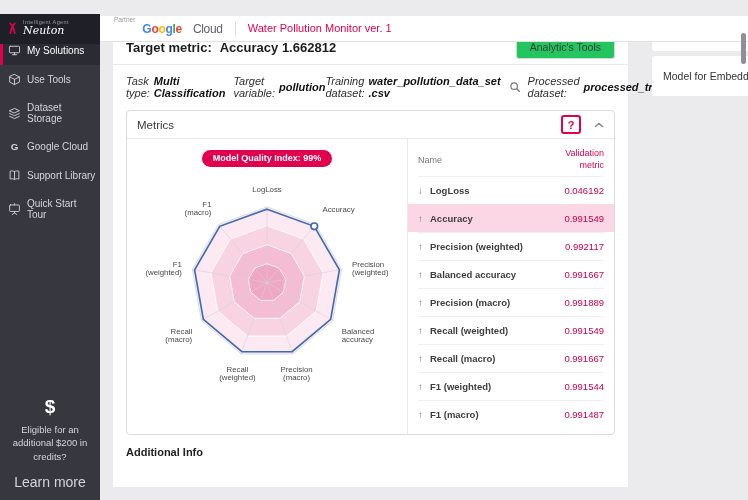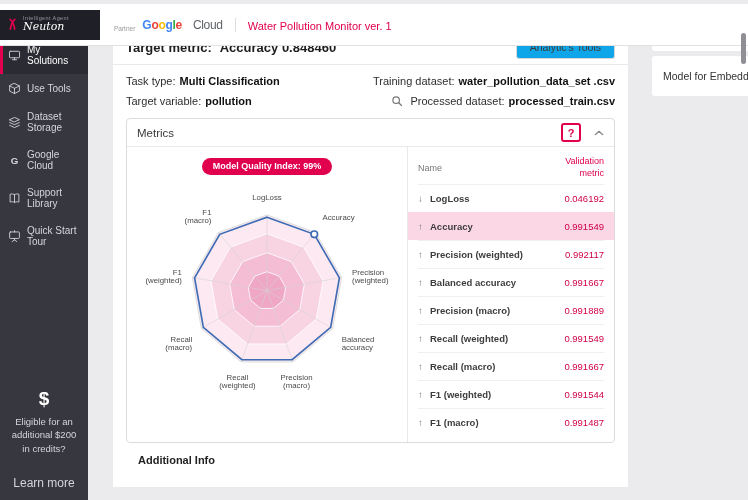--- a/index.html
+++ b/index.html
@@ -5,59 +5,59 @@
   * { box-sizing: border-box; margin: 0; padding: 0; }
   html,body { width:748px; height:500px; }
   body {
     position: relative;
     background: #ebebed;
     font-family: "Liberation Sans", sans-serif;
     overflow: hidden;
   }
 
   
-  .topbar { position:absolute; top:4px; left:0; width:748px; height:42px; background:#fff;
+  .topbar { position:absolute; top:16px; left:0; width:748px; height:26px; background:#fff;
             border-bottom:1px solid #e2e2e2; display:flex; align-items:center; z-index:10; }
   .logo-block { width:100px; height:30px; background:#1f1f27; display:flex; align-items:center;
                 gap:5px; padding-left:7px; flex:none; cursor:pointer; }
   .logo-ribbon svg { width:11px; height:15px; display:block; }
   .brand-text { display:flex; flex-direction:column; line-height:1.15; }
   .brand-tagline { font-size:5.5px; color:#9a9aa2; letter-spacing:.4px; }
   .brand-name { font-family:"DejaVu Serif", serif; font-style:italic; font-size:11px; color:#fff; }
-  .topbar-rest { display:flex; align-items:flex-end; padding-left:14px; }
+  .topbar-rest { display:flex; align-items:flex-start; padding-left:14px; }
   .partner-label { font-size:6.5px; color:#999; margin-right:7px; margin-top:-6px; }
   .google-logo { font-size:12px; font-weight:bold; letter-spacing:-.3px; display:flex; align-items:baseline; }
   .cloud-label { color:#5f6368; margin-left:11px; font-weight:normal; }
   .tb-divider { width:1px; height:14px; background:#ddd; margin:0 12px; display:inline-block; }
   .solution-title { font-size:11px; color:#e0004d; }
 
   
-  .sidebar { position:absolute; top:30px; left:0; width:88px; height:470px; background:#37373f; z-index:5; padding-top:6px; }
+  .sidebar { position:absolute; top:30px; left:0; width:100px; height:470px; background:#37373f; z-index:5; padding-top:6px; }
   .sb-item { display:flex; align-items:center; gap:6px; padding:8px 4px 8px 8px; font-size:10px; color:#d5d5da; cursor:pointer; }
   .sb-item.active { background:#2b2b33; box-shadow:inset 3px 0 0 #e0004d; color:#fff; }
   .sb-icon { width:13px; height:13px; flex:none; }
   .sb-icon svg { width:13px; height:13px; fill:none; stroke:#d5d5da; stroke-width:1.1; stroke-linecap:round; stroke-linejoin:round; display:block; }
   .sb-promo { position:absolute; left:0; right:0; bottom:10px; text-align:center; }
   .promo-symbol { font-size:19px; font-weight:bold; color:#fff; }
   .promo-text { font-size:9.5px; line-height:1.45; padding:5px 9px 0; color:#d5d5da; }
   .promo-btn { display:inline-block; margin-top:8px; background:#f2f2f2; color:#2b2b33; font-size:10px; font-weight:bold;
                padding:4px 11px; border-radius:2px; cursor:pointer; }
-  .promo-link { margin-top:20px; font-size:12px; color:#d5d5da; cursor:pointer; }
+  .promo-link { margin-top:10px; font-size:14px; color:#d5d5da; cursor:pointer; }
 
   
   .main-panel { position:absolute; left:113px; top:30px; width:515px; height:457px; background:#fff;
                 display:flex; flex-direction:column; }
   .panel-header { height:35px; flex:none; display:flex; align-items:center; padding:0 13px; border-bottom:1px solid #e9e9e9; }
   .ph-title, .ph-value { font-size:13px; font-weight:bold; color:#1d1d1d; }
   .ph-value { margin-left:8px; }
-  .tools-btn { margin-left:auto; background:#0ea5e9; border:1px solid #d8d8d8; border-radius:3px;
+  .tools-btn { margin-left:auto; background:#22c55e; border:1px solid #d8d8d8; border-radius:3px;
                font-size:10.5px; color:#3c3c3c; padding:5px 13px; cursor:pointer; }
 
   .info-row { display:flex; justify-content:space-between; padding:10px 13px 9px; flex:none; }
-  .info-col { display:flex; flex-direction:column; gap:8px; font-size:11px; color:#2e2e2e; }
+  .info-col { display:flex; flex-direction:row; gap:8px; font-size:11px; color:#2e2e2e;font-style:italic; }
   .info-col.right { align-items:flex-end; }
   .info-line { display:flex; align-items:center; gap:4px; }
   .info-line b { color:#111; }
   .search-icon { display:inline-flex; margin-right:3px; cursor:pointer; }
   .search-icon svg { width:12px; height:12px; display:block; stroke:#777; fill:none; stroke-width:1.4; stroke-linecap:round; }
 
   
   .metrics-card { margin:2px 13px 0; border:1px solid #dcdcdc; border-radius:4px; flex:none; height:325px;
                   display:flex; flex-direction:column; overflow:hidden; }
   .mc-header { height:28px; flex:none; display:flex; align-items:center; padding:0 10px; border-bottom:1px solid #e9e9e9; }
@@ -76,21 +76,21 @@
   .table-col { width:207px; flex:none; border-left:1px solid #e9e9e9; padding:0 10px; display:flex; flex-direction:column; }
   .t-head { display:flex; justify-content:space-between; align-items:center; padding:9px 0 5px; flex:none; }
   .t-col-name { font-size:9px; color:#777; }
   .t-col-value { font-size:9px; color:#e0004d; text-align:right; width:58px; line-height:1.3; }
   .mrow { display:flex; align-items:center; height:28px; flex:none; border-top:1px solid #efefef; font-size:9.5px; cursor:pointer; }
   .mrow.hl { background:#fbd7e6; margin:0 -10px; padding:0 10px; border-top-color:#fbd7e6; }
   .m-arrow { color:#76767c; width:12px; flex:none; }
   .m-name { font-weight:bold; color:#3d3d3d; }
   .m-value { margin-left:auto; color:#cf0048; }
 
-  .additional-row { display:flex; align-items:center; padding:11px 13px; font-size:10.5px; color:#333;margin-left:12px; }
+  .additional-row { display:flex; align-items:center; padding:11px 13px; font-size:10.5px; color:#333; }
   .ai-title { font-weight:bold; font-size:11px; color:#222; }
   .ai-stats { margin-left:auto; display:flex; gap:15px; }
   .stat b { margin-left:3px; color:#111; }
 
   
   .right-card-a { position:absolute; left:652px; top:36px; width:96px; height:15px; background:#fff; border-radius:3px 0 0 3px; }
   .right-card-b { position:absolute; left:652px; top:56px; width:108px; height:40px; background:#fff; border-radius:3px 0 0 3px;
                   display:flex; align-items:center; padding-left:11px; font-size:10.5px; color:#333;
                   white-space:nowrap; overflow:hidden; cursor:pointer; }
   .scrollbar { position:absolute; right:2px; top:33px; width:5px; height:31px; background:#8f8f96; border-radius:3px; z-index:11; cursor:pointer; }
@@ -181,21 +181,21 @@
     <div class="promo-symbol">$</div>
     <div class="promo-text">Eligible for an additional $200 in credits?</div>
     <div class="promo-link">Learn more</div>
   </div>
 </div>
 
 <div class="main-panel">
 
   <div class="panel-header">
     <span class="ph-title">Target metric:</span>
-    <span class="ph-value">Accuracy 0.848460</span>
+    <span class="ph-value">Accuracy 1.662812</span>
     <button class="tools-btn">Analytic's Tools</button>
   </div>
 
   <div class="info-row">
     <div class="info-col">
       <span class="info-line">
         <span>Task type:</span>
         <b>Multi Classification</b>
       </span>
       <span class="info-line">

